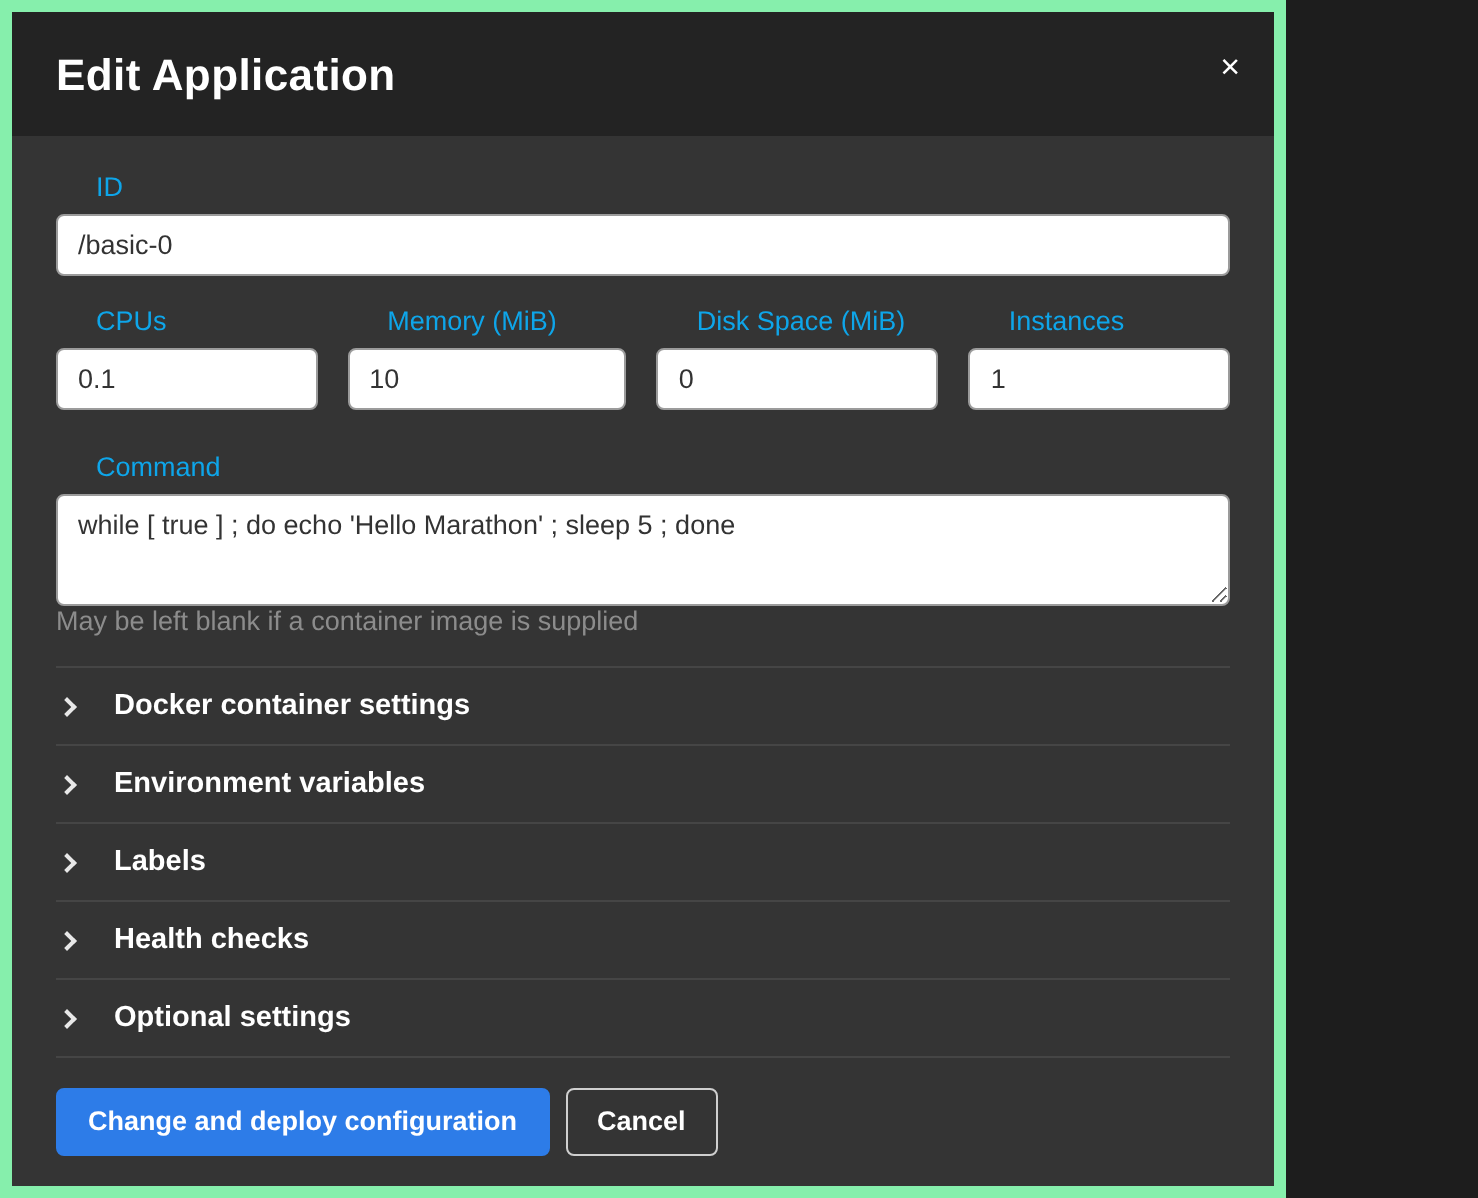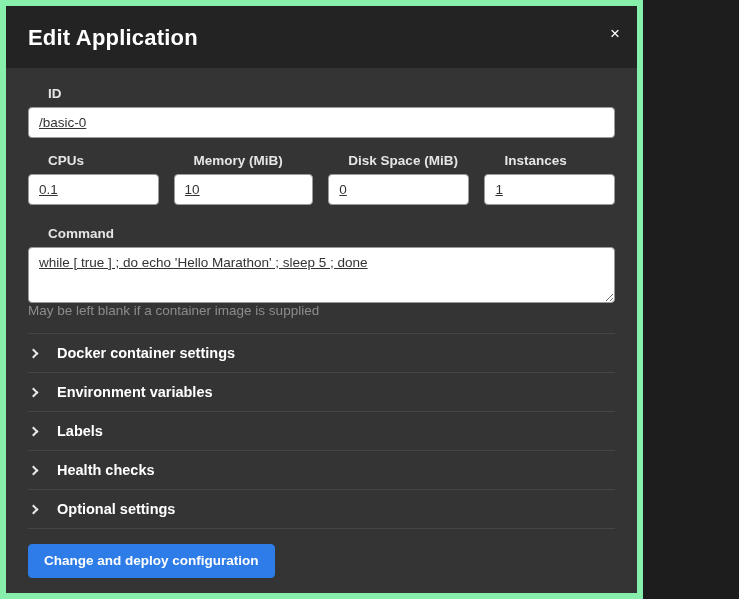--- a/index.html
+++ b/index.html
@@ -41,37 +41,36 @@
       cursor: pointer;
       font-family: inherit;
     }
     .modal-body {
       padding: 16px 22px 0;
       flex: 1 1 auto;
       overflow: hidden;
     }
     .field-label {
       display: block;
-      color: #e5e5e5;
-      font-size: 13.5px;
-      font-weight: 700;
+      color: #0ea5e9;
+      font-size: 13.5px;
+      font-weight: 400;
       margin-bottom: 6px;
       padding-left: 20px;
     }
     input[type="text"], textarea {
       width: 100%;
       background: #ffffff;
       border: 1px solid #9b9b9b;
       border-radius: 4px;
       color: #333333;
       font-size: 13.5px;
       font-family: "Liberation Sans", sans-serif;
       padding: 6px 10px;
       outline: none;
-      text-decoration: underline;
     }
     input[type="text"] { height: 31px; }
     .field-id { margin-top: 2px; }
     .row4 {
       display: grid;
       grid-template-columns: 1fr 1.07fr 1.08fr 1fr;
       gap: 15px;
       margin-top: 15px;
     }
     .field-command { margin-top: 21px; }
@@ -200,15 +199,16 @@
       <div class="accordion-section">
         <span class="chev"></span>
         <span class="section-label">Optional settings</span>
       </div>
     </div>
 
   </div>
 
   <div class="modal-footer">
     <button class="btn btn-primary">Change and deploy configuration</button>
+    <button class="btn btn-default">Cancel</button>
   </div>
 
 </div>
 
 </body></html>

